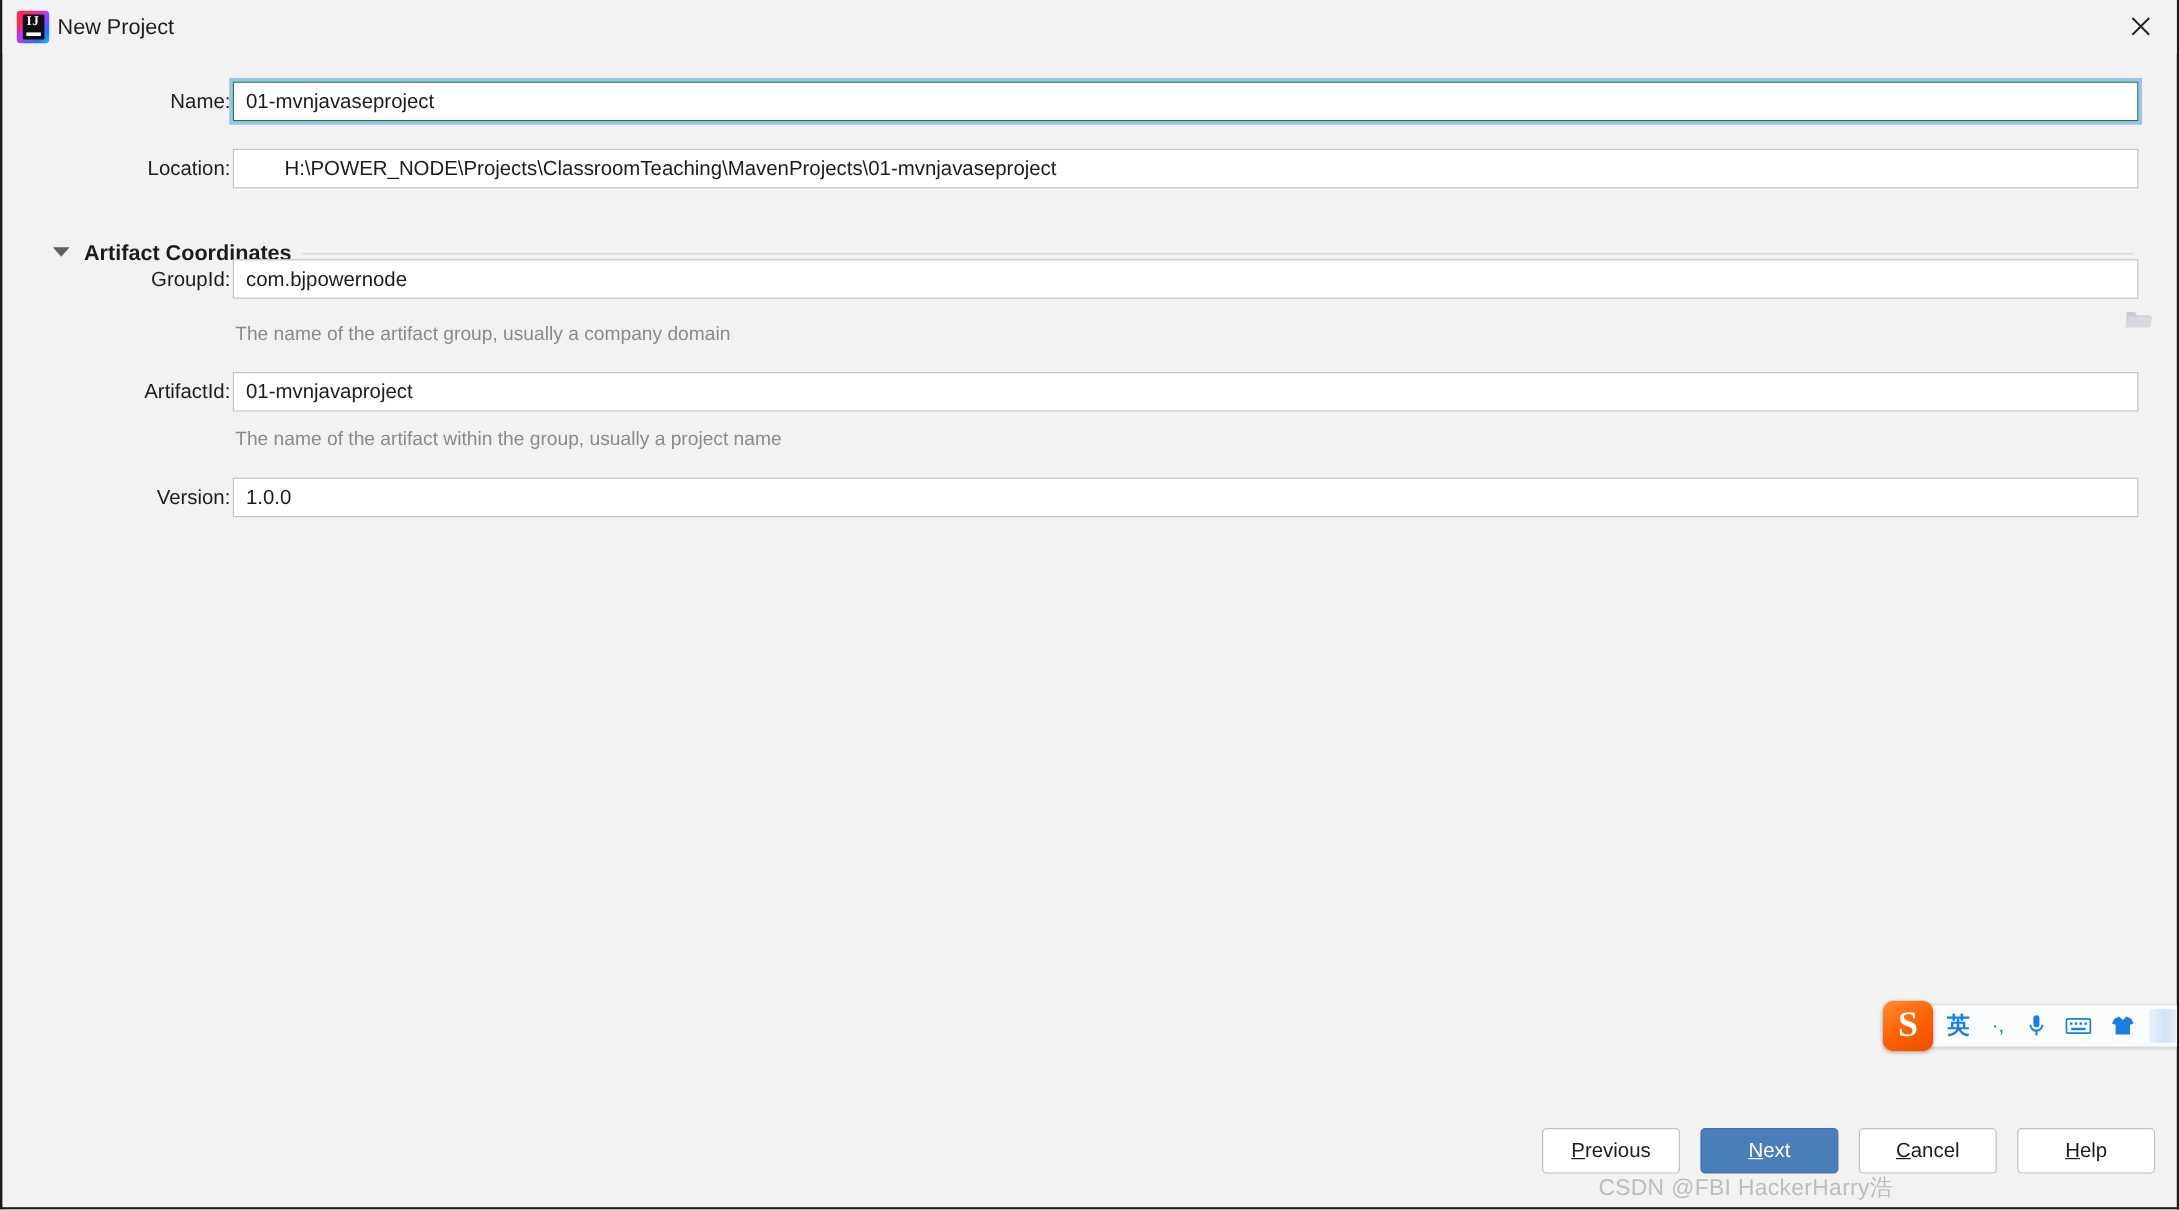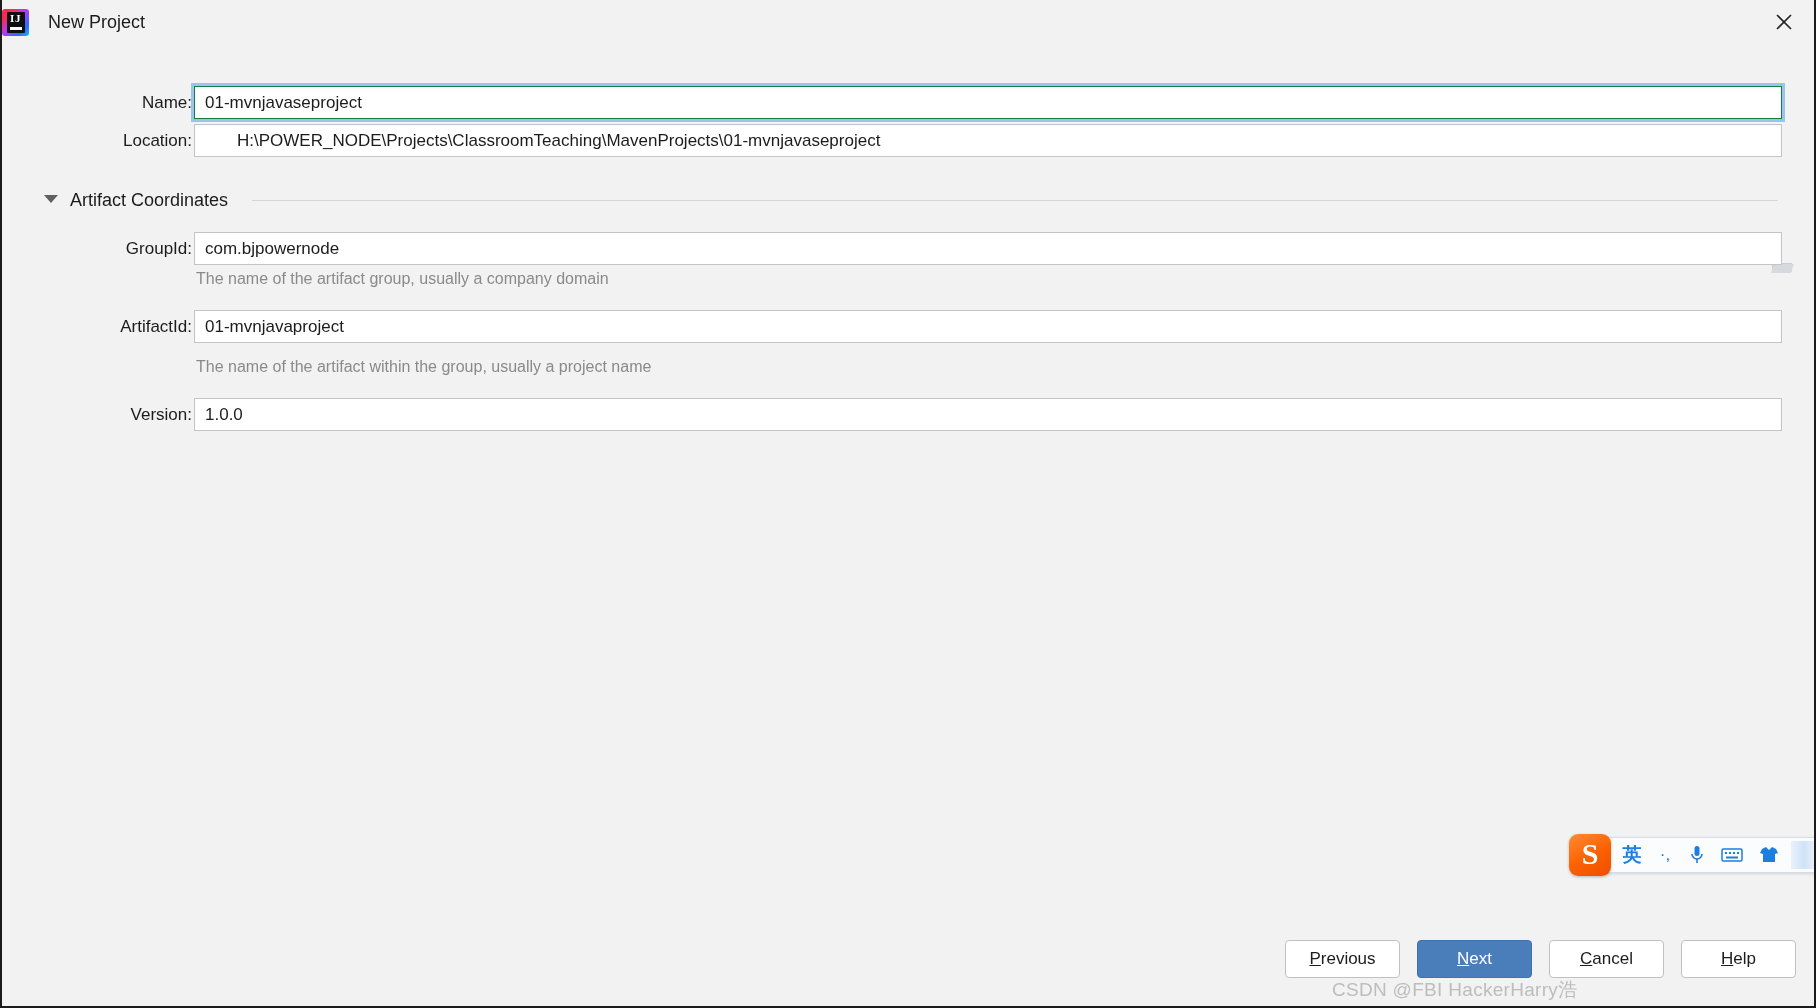--- a/index.html
+++ b/index.html
@@ -29,21 +29,21 @@
   #titlebar {
     position: absolute;
     top: 0; left: 0; right: 0;
     height: 45px;
     background: #f2f2f2;
     display: flex;
     align-items: center;
   }
   #app-logo {
     position: absolute;
-    left: 0; top: 9px;
+    left: 12px; top: 9px;
     width: 27px; height: 27px;
     border-radius: 3px;
     background:
       linear-gradient(135deg, #fe2857 0%, #fe2857 22%, #b13bff 48%, #2a6cff 78%, #18b4ff 100%);
     overflow: hidden;
   }
   #app-logo::before {
     content: "";
     position: absolute;
     left: 5px; top: 3px;
@@ -131,22 +131,22 @@
   #browse-icon {
     position: absolute;
     right: 20px;
     width: 24px; height: 20px;
     pointer-events: none;
   }
 
   
   #artifact-section {
     position: absolute;
-    left: 0; top: 187px;
-    width: 100%; height: 26px;
+    left: 0; top: 198px;
+    width: 100%; height: 26px; font-weight: bold;
   }
   #artifact-toggle {
     position: absolute;
     left: 42px; top: 8px;
     width: 0; height: 0;
     border-left: 7px solid transparent;
     border-right: 7px solid transparent;
     border-top: 8px solid #606060;
     cursor: pointer;
   }
@@ -278,21 +278,21 @@
     </div>
     <div id="title-text">New Project</div>
     <div id="close-button">
       <svg width="18" height="18" viewBox="0 0 18 18">
         <line x1="2" y1="2" x2="16" y2="16" stroke="#222" stroke-width="1.6"></line>
         <line x1="16" y1="2" x2="2" y2="16" stroke="#222" stroke-width="1.6"></line>
       </svg>
     </div>
   </div>
 
-  <div class="form-row" style="top:86px;">
+  <div class="form-row" style="top:68px;">
     <div class="field-label label-main">Name:</div>
     <input class="text-input focused" type="text" value="01-mvnjavaseproject" style="">
   </div>
 
   <div class="form-row" style="top:124px;">
     <div class="field-label label-main">Location:</div>
     <input class="text-input has-browse" type="text" value="H:\POWER_NODE\Projects\ClassroomTeaching\MavenProjects\01-mvnjavaseproject" style="">
     <div id="browse-icon" style="top:131px;">
       <svg width="24" height="20" viewBox="0 0 24 20">
         <path d="M2 5 L2 17 L22 17 L22 8 L11 8 L9 5 Z" fill="#c9ced4"></path>
@@ -300,21 +300,21 @@
       </svg>
     </div>
   </div>
 
   <div id="artifact-section">
     <div id="artifact-toggle"></div>
     <div id="artifact-title">Artifact Coordinates</div>
     <div id="artifact-rule"></div>
   </div>
 
-  <div class="form-row" style="top:232px;">
+  <div class="form-row" style="top:216px;">
     <div class="field-label label-sub">GroupId:</div>
     <input class="text-input" type="text" value="com.bjpowernode" style="">
   </div>
   <div class="hint-text" style="top:268px;">The name of the artifact group, usually a company domain</div>
 
   <div class="form-row" style="top:310px;">
     <div class="field-label label-sub">ArtifactId:</div>
     <input class="text-input" type="text" value="01-mvnjavaproject" style="">
   </div>
   <div class="hint-text" style="top:356px;">The name of the artifact within the group, usually a project name</div>

